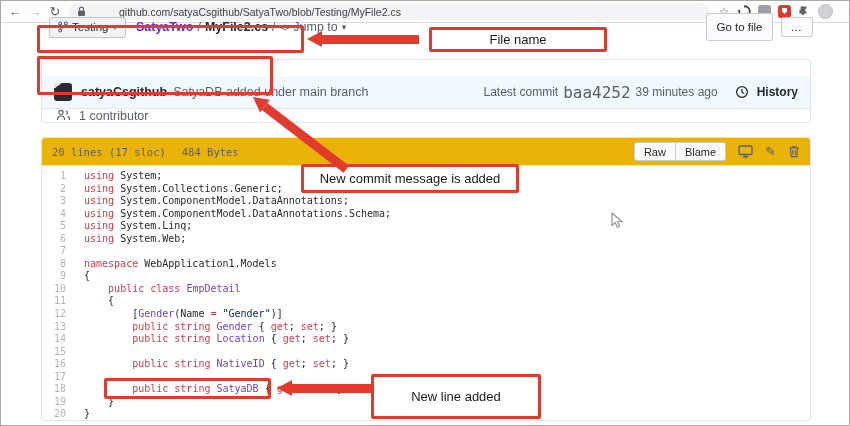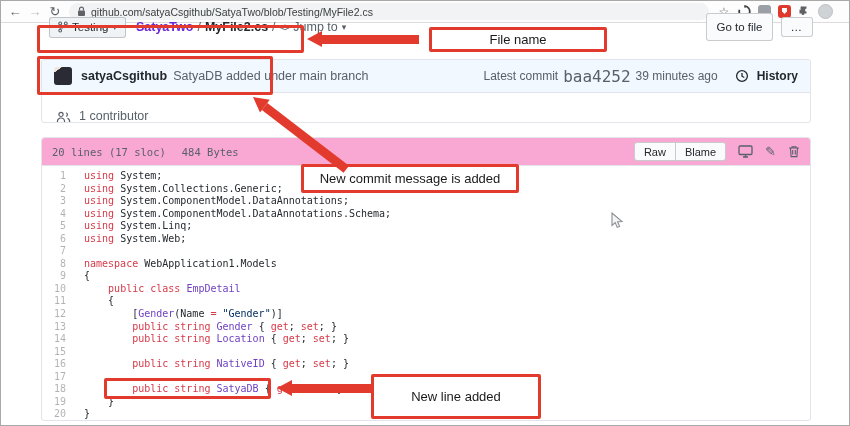--- a/index.html
+++ b/index.html
@@ -4,51 +4,51 @@
 <style>
   * { margin:0; padding:0; box-sizing:border-box; }
   html,body { width:850px; height:426px; background:#fff; }
   body { font-family:"Liberation Sans", sans-serif; overflow:hidden; }
   .screen { position:relative; width:850px; height:426px; border:1px solid #a9a9a9; background:#fff; overflow:hidden; }
 
   
   .browser-bar { position:absolute; left:0; top:0; width:100%; height:22px; background:#fdfdfd; border-bottom:1px solid #dcdcdc; display:flex; align-items:center; }
   .nav-ic { color:#5f6368; font-size:13px; width:20px; text-align:center; cursor:default; }
   .nav-ic.dis { color:#b8bcc0; }
-  .url-pill { margin-left:4px; height:17px; width:640px; background:#f1f3f4; border-radius:9px; display:flex; align-items:center; padding:0 8px; }
+  .url-pill { margin-left:4px; height:17px; width:640px; background:#f1f3f4; border-radius:9px; display:flex; align-items:center; padding:0 8px;gap:28px; }
   .url-text { font-size:10.5px; color:#3c4043; margin-left:5px; white-space:nowrap; overflow:hidden; }
   .chrome-right { display:flex; align-items:center; margin-left:8px; gap:7px; }
   .ext-dot { width:13px; height:13px; border-radius:3px; }
   .avatar-circle { width:15px; height:15px; border-radius:50%; background:#d0d3d6; border:1px solid #bdbfc2; }
 
   
   .crumb-row { position:absolute; left:48px; top:15px; width:764px; height:22px; display:flex; align-items:center; font-size:12.5px; color:#586069; }
   .btn { background:#fafbfc; border:1px solid rgba(27,31,35,.22); border-radius:3px; font-size:11.5px; color:#24292e; display:inline-flex; align-items:center; justify-content:center; cursor:pointer; }
   .branch-btn { height:21px; padding:0 8px; background:#eff3f6; gap:4px; }
   .crumb { margin-left:10px; display:flex; align-items:center; gap:4px; white-space:nowrap; }
   .repo-link { color:#6d28d9; font-weight:bold; }
   .file-strong { color:#24292e; font-weight:bold; }
   .code-glyph { font-size:10px; letter-spacing:-1px; color:#6a737d; }
   .crumb-spacer { flex:1; }
   .goto-btn { height:28px; padding:0 9px; margin-right:8px; }
   .more-btn { height:20px; padding:0 9px; letter-spacing:1px; }
 
   .commit-box { position:absolute; left:40px; top:58px; width:770px; height:64px; border:1px solid #e1e4e8; border-radius:3px; background:#fff; }
-  .commit-bar { height:33px; background:#f1f8ff; border-bottom:1px solid #e1e4e8; border-radius:3px 3px 0 0; display:flex; align-items:center; padding:0 12px; font-size:12.5px; }
+  .commit-bar { height:33px; background:#f1f8ff; border-bottom:1px solid #e1e4e8; border-radius:3px 3px 0 0; display:flex; align-items:center; padding:0 12px; font-size:12.5px;margin-top:16px; }
   .commit-avatar { width:18px; height:18px; border-radius:3px; background:linear-gradient(145deg,#f0e6da 18%,#2b2b35 19%); margin-right:9px; }
   .commit-author { font-weight:bold; color:#24292e; margin-right:6px; }
   .commit-msg { color:#586069; }
   .commit-right { margin-left:auto; display:flex; align-items:center; gap:5px; color:#586069; font-size:12px; }
   .sha { font-family:"DejaVu Sans Mono", monospace; font-size:16px; }
   .history-lbl { color:#24292e; font-weight:bold; margin-left:3px; }
   .hist-icon { margin-left:12px; display:inline-flex; }
-  .contrib-row { height:30px; display:flex; align-items:flex-end; padding:0 14px; gap:8px; font-size:12.5px; color:#586069; }
+  .contrib-row { height:30px; display:flex; align-items:flex-start; padding:0 14px; gap:8px; font-size:12.5px; color:#586069; }
 
   .file-box { position:absolute; left:40px; top:136px; width:770px; height:284px; border:1px solid #e1e4e8; border-radius:3px; background:#fff; }
-  .file-header { height:28px; background:#f9a8d4; border-bottom:1px solid #e1e4e8; border-radius:3px 3px 0 0; display:flex; align-items:center; padding:0 10px; }
+  .file-header { height:28px; background:#eab308; border-bottom:1px solid #e1e4e8; border-radius:3px 3px 0 0; display:flex; align-items:center; padding:0 10px; }
   .stat { font-family:"DejaVu Sans Mono", monospace; font-size:10.5px; color:#586069; margin-right:16px; }
   .fh-right { margin-left:auto; display:flex; gap:12px; }
   .btn-group { display:flex; }
   .btn-group .btn { height:19px; padding:0 9px; font-size:11px; }
   .btn-group .btn:first-child { border-radius:3px 0 0 3px; }
   .btn-group .btn:last-child { border-radius:0 3px 3px 0; border-left:0; }
   .fh-ic { color:#586069; display:inline-flex; align-items:center; cursor:pointer; }
   .pencil { font-size:13px; }
 
   .code { padding-top:4px; font-family:"DejaVu Sans Mono", monospace; font-size:10px; }

